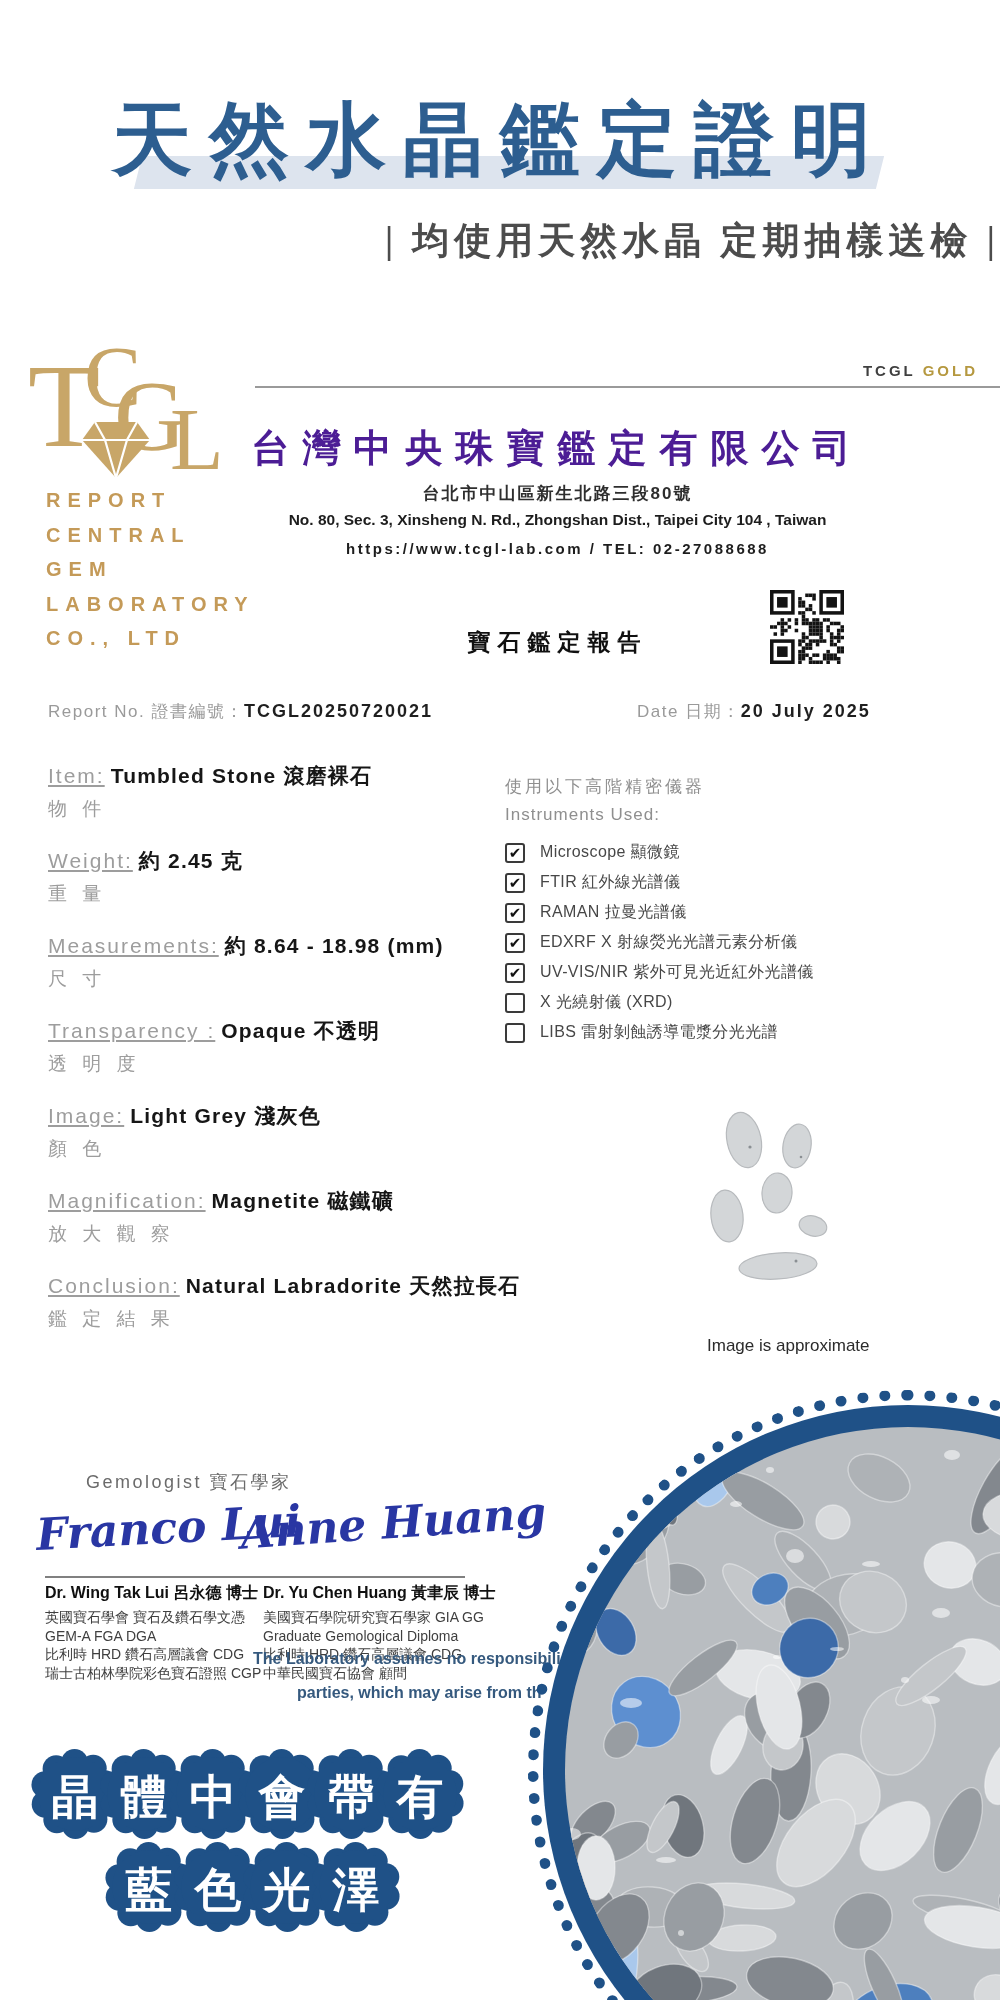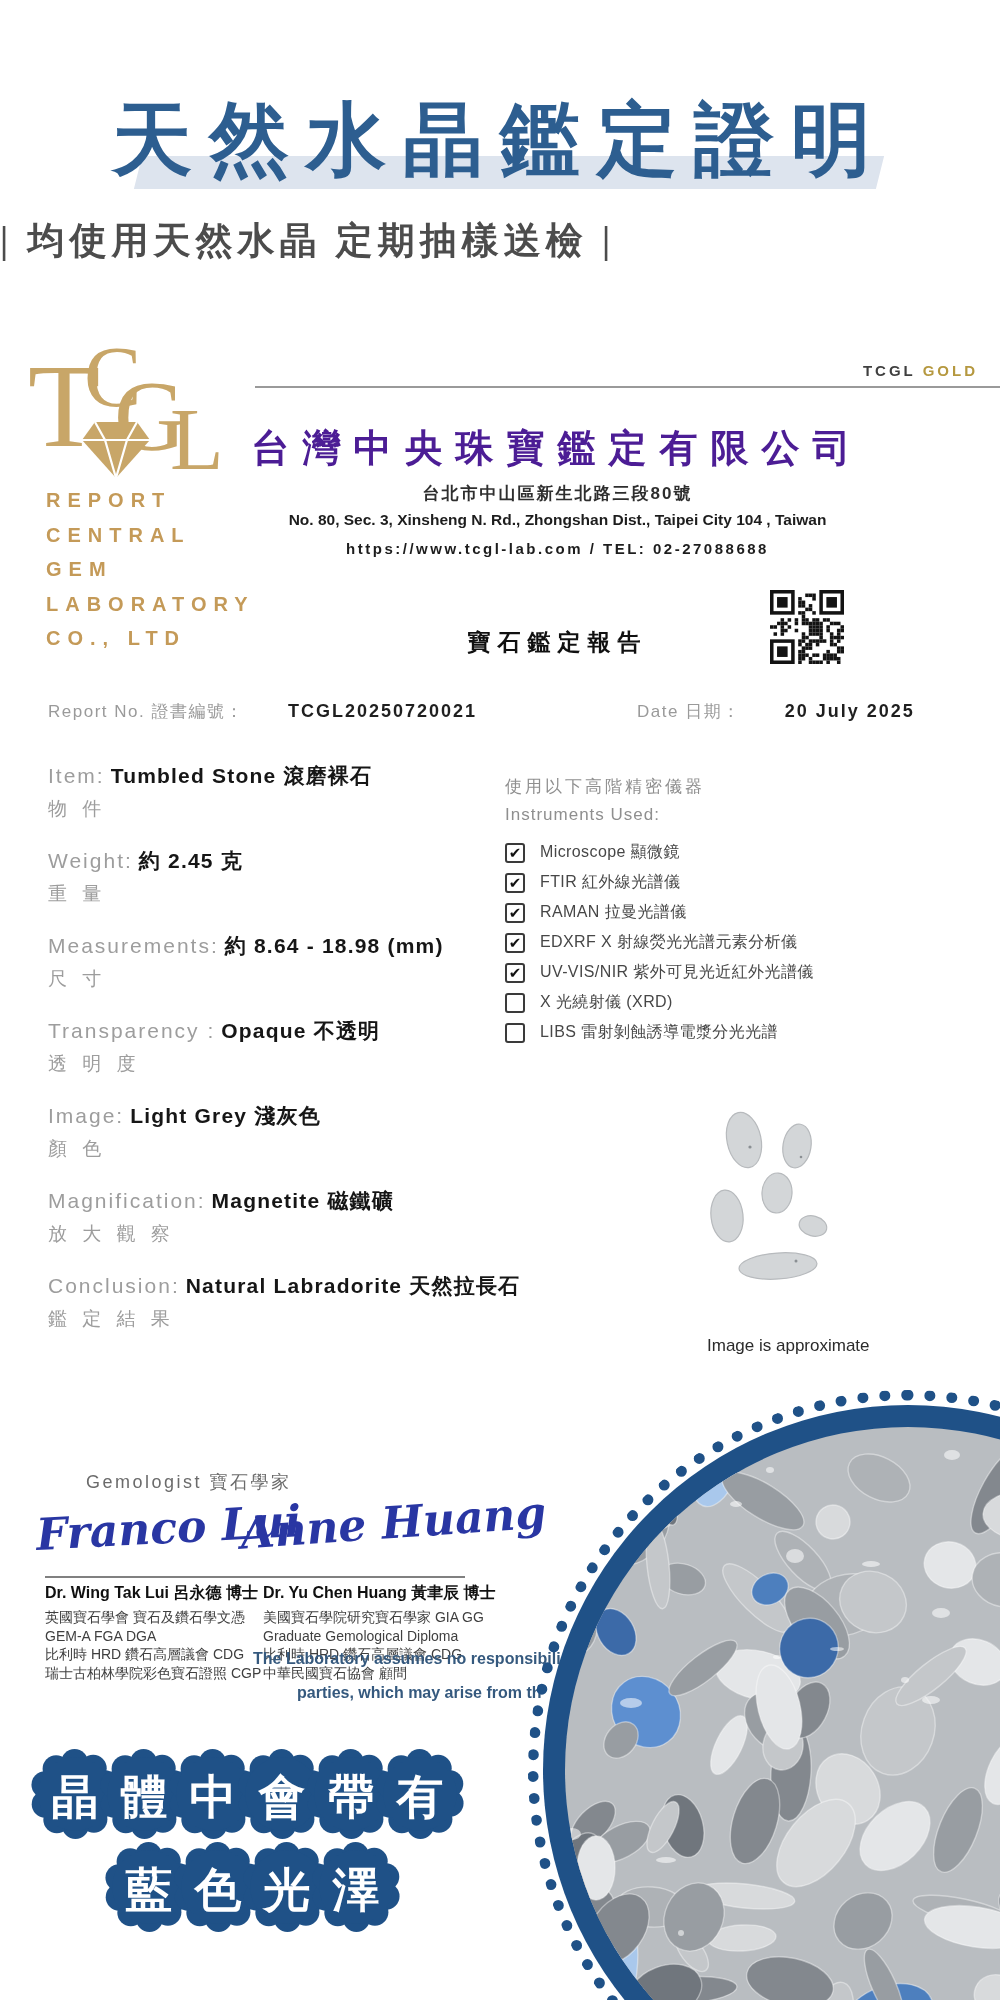--- a/index.html
+++ b/index.html
@@ -4,21 +4,21 @@
 <style>
   html,body{margin:0;padding:0;background:#ffffff;}
   .page{position:relative;width:1000px;height:2000px;overflow:hidden;background:#fff;
         font-family:"Liberation Sans","DejaVu Sans",sans-serif;}
 
   
   .title-highlight{position:absolute;top:156px;left:138px;width:742px;height:33px;
         background:#dde4ee;transform:skewX(-14deg);z-index:0;}
   .title{position:absolute;top:98px;left:0;width:100%;text-align:center;z-index:1;
         font-size:80px;font-weight:700;color:#2d5e90;letter-spacing:17px;line-height:1.05;}
-  .subtitle{position:absolute;top:216px;left:0;width:100%;text-align:left;
+  .subtitle{position:absolute;top:216px;left:0;width:100%;text-align:right;
         font-family:"Liberation Serif","DejaVu Serif",serif;font-size:37px;font-weight:700;
         color:#4c4c4c;letter-spacing:5px;}
 
   
   .brand-small{position:absolute;top:362px;left:0;width:978px;text-align:right;
         font-size:15px;font-weight:700;letter-spacing:3px;color:#3f3f3f;}
   .brand-small .gold{color:#b5983f;}
   .head-line{position:absolute;top:386px;left:255px;width:745px;height:2px;background:#9a9a9a;}
 
   .logo{position:absolute;top:348px;left:28px;width:215px;height:140px;color:#c8a668;
@@ -36,28 +36,28 @@
   .company-name{top:423px;font-size:38px;font-weight:600;letter-spacing:13px;}
   .addr-zh{top:482px;font-size:17px;font-weight:600;letter-spacing:2px;color:#2e2e2e;}
   .addr-en{top:511px;font-size:15.5px;font-weight:700;color:#1d1d1d;}
   .webtel{top:540px;font-size:15px;font-weight:700;letter-spacing:2.5px;color:#1d1d1d;}
   .report-title-en{top:592px;font-size:30px;font-weight:700;letter-spacing:1.5px;color:#101010;}
   .report-title-zh{top:627px;font-size:23px;font-weight:700;letter-spacing:7px;color:#101010;}
   .qr{position:absolute;left:770px;top:590px;width:74px;height:74px;}
 
   
   .meta{position:absolute;top:700px;font-size:17px;color:#9a9a9a;letter-spacing:1.5px;}
-  .meta .mv{color:#1f1f1f;font-weight:600;font-size:18px;letter-spacing:2px;margin-left:44px;}
+  .meta .mv{color:#1f1f1f;font-weight:600;font-size:18px;letter-spacing:2px;}
   #report-no{left:48px;} #report-date{left:637px;}
 
   
   .fields{position:absolute;left:48px;top:763px;width:480px;}
   .field{margin-bottom:26px;}
   .field-line{font-size:21px;line-height:26px;}
-  .flabel{color:#9d9d9d;letter-spacing:2px;}
+  .flabel{color:#9d9d9d;letter-spacing:2px;text-decoration:underline;}
   .fvalue{color:#161616;font-weight:600;letter-spacing:1.2px;margin-left:6px;}
   .fsub{margin-top:7px;font-size:19px;color:#9d9d9d;letter-spacing:5px;}
 
   
   .instruments{position:absolute;left:505px;top:775px;width:470px;}
   .inst-h1{font-size:17px;color:#8f8f8f;letter-spacing:3px;margin-bottom:7px;}
   .inst-h2{font-size:17px;color:#8f8f8f;letter-spacing:1px;margin-bottom:17px;}
   .inst-row{display:flex;align-items:center;margin-bottom:9px;}
   .cb{flex:0 0 auto;width:16px;height:16px;border:2px solid #3a3a3a;border-radius:3px;
       margin-right:15px;font-size:15px;line-height:15px;text-align:center;font-weight:700;color:#111;}

